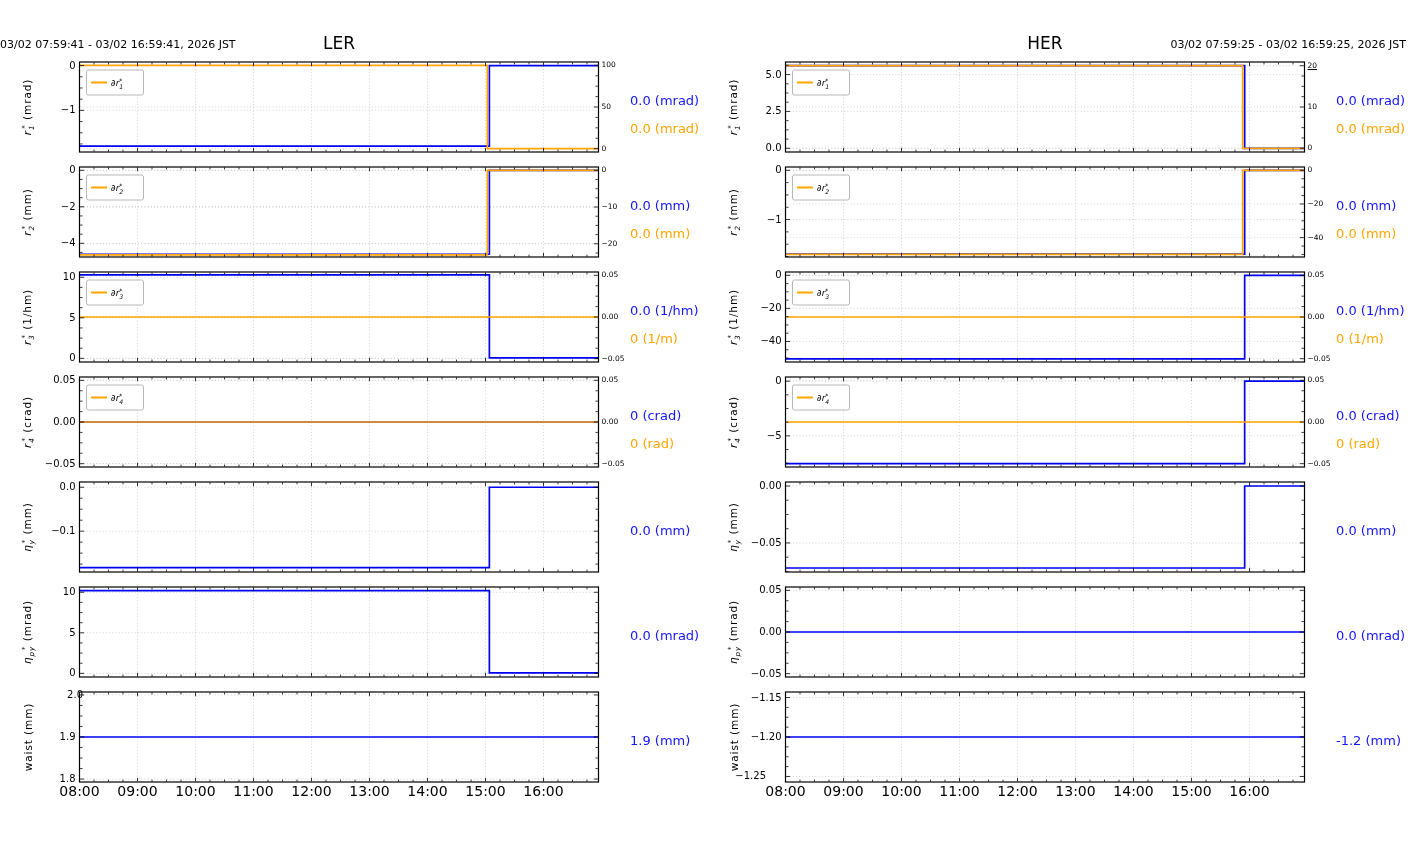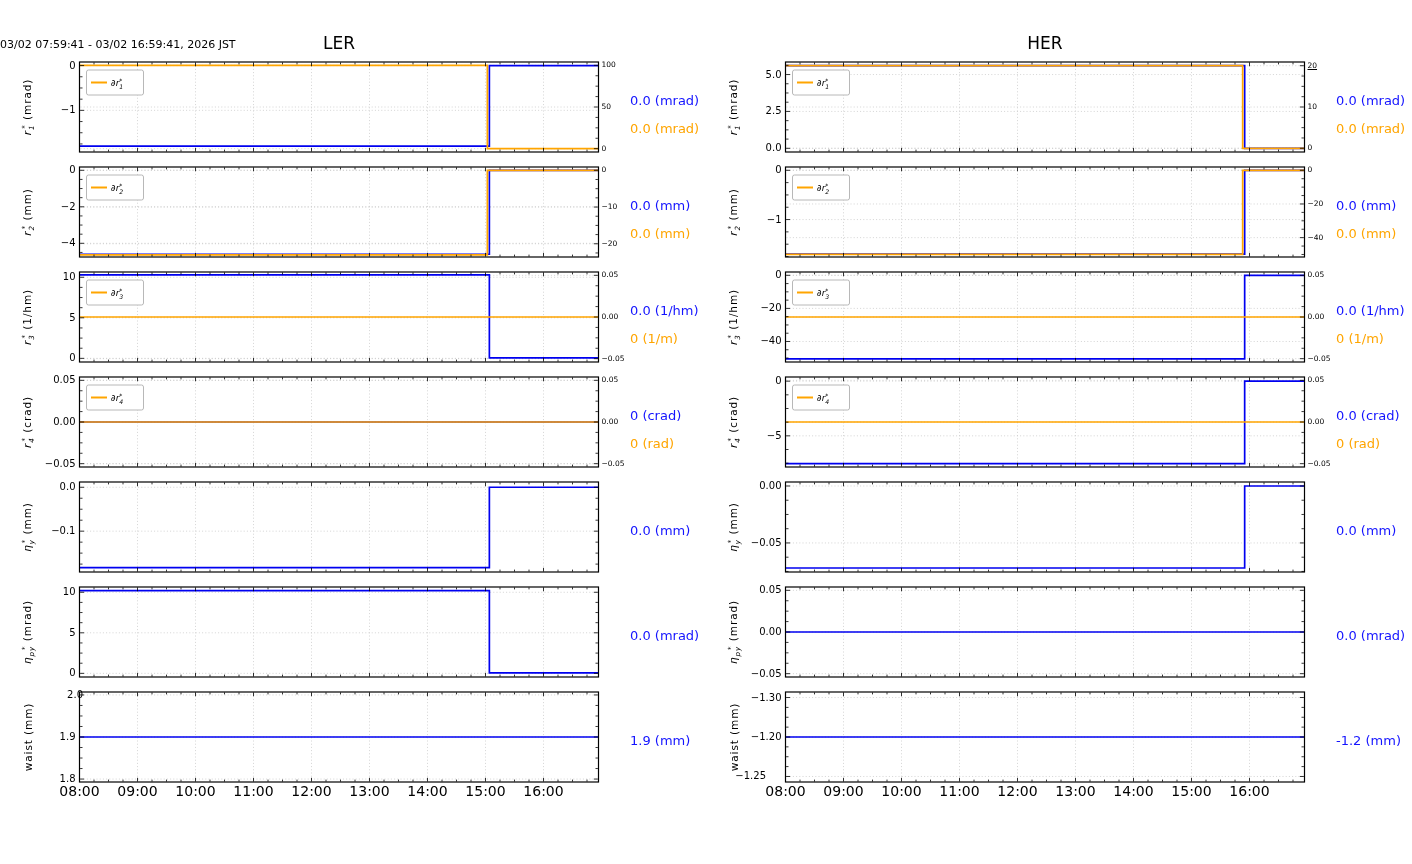--- a/index.html
+++ b/index.html
@@ -842,20 +842,21 @@
       <div class="t xtick" style="left: 173.5px; top: 786px; width: 44px;">10:00</div>
       <div class="t xtick" style="left: 231.5px; top: 786px; width: 44px;">11:00</div>
       <div class="t xtick" style="left: 289.5px; top: 786px; width: 44px;">12:00</div>
       <div class="t xtick" style="left: 347.5px; top: 786px; width: 44px;">13:00</div>
       <div class="t xtick" style="left: 405.5px; top: 786px; width: 44px;">14:00</div>
       <div class="t xtick" style="left: 463.5px; top: 786px; width: 44px;">15:00</div>
       <div class="t xtick" style="left: 521.5px; top: 786px; width: 44px;">16:00</div>
     </div>
     <div class="col" style="left: 706px;">
       <div class="t title" style="left: 239px; top: 33px; width: 200px; text-align: center;">HER</div>
+      <div class="t date" style="left: 0px; top: 38px; width: 700px; text-align: right;">03/02 07:59:25 - 03/02 16:59:25, 2026 JST</div>
       <svg width="706" height="93" viewBox="0 0 706 93" style="top: 61px;">
         <line x1="137.5" x2="137.5" y1="1.5" y2="90.5" stroke="#c9c9c9" stroke-width="0.8" stroke-dasharray="1 2.2"></line>
         <line x1="195.5" x2="195.5" y1="1.5" y2="90.5" stroke="#c9c9c9" stroke-width="0.8" stroke-dasharray="1 2.2"></line>
         <line x1="253.5" x2="253.5" y1="1.5" y2="90.5" stroke="#c9c9c9" stroke-width="0.8" stroke-dasharray="1 2.2"></line>
         <line x1="311.5" x2="311.5" y1="1.5" y2="90.5" stroke="#c9c9c9" stroke-width="0.8" stroke-dasharray="1 2.2"></line>
         <line x1="369.5" x2="369.5" y1="1.5" y2="90.5" stroke="#c9c9c9" stroke-width="0.8" stroke-dasharray="1 2.2"></line>
         <line x1="427.5" x2="427.5" y1="1.5" y2="90.5" stroke="#c9c9c9" stroke-width="0.8" stroke-dasharray="1 2.2"></line>
         <line x1="485.5" x2="485.5" y1="1.5" y2="90.5" stroke="#c9c9c9" stroke-width="0.8" stroke-dasharray="1 2.2"></line>
         <line x1="543.5" x2="543.5" y1="1.5" y2="90.5" stroke="#c9c9c9" stroke-width="0.8" stroke-dasharray="1 2.2"></line>
         <line x1="80.5" x2="597.5" y1="13.54098360655737" y2="13.54098360655737" stroke="#c9c9c9" stroke-width="0.8" stroke-dasharray="1 2.2"></line>
@@ -1643,21 +1644,21 @@
         <line x1="593.9" x2="597.9" y1="6.526315789473611" y2="6.526315789473611" stroke="#000000" stroke-width="0.8"></line>
         <line x1="593.9" x2="597.9" y1="46" y2="46" stroke="#000000" stroke-width="0.8"></line>
         <line x1="593.9" x2="597.9" y1="85.47368421052639" y2="85.47368421052639" stroke="#000000" stroke-width="0.8"></line>
         <line x1="595.5" x2="597.9" y1="75.6052631578952" y2="75.6052631578952" stroke="#000000" stroke-width="0.8"></line>
         <line x1="595.5" x2="597.9" y1="65.73684210526363" y2="65.73684210526363" stroke="#000000" stroke-width="0.8"></line>
         <line x1="595.5" x2="597.9" y1="55.86842105263208" y2="55.86842105263208" stroke="#000000" stroke-width="0.8"></line>
         <line x1="595.5" x2="597.9" y1="36.13157894736897" y2="36.13157894736897" stroke="#000000" stroke-width="0.8"></line>
         <line x1="595.5" x2="597.9" y1="26.26315789473742" y2="26.26315789473742" stroke="#000000" stroke-width="0.8"></line>
         <line x1="595.5" x2="597.9" y1="16.39473684210586" y2="16.39473684210586" stroke="#000000" stroke-width="0.8"></line>
       </svg>
-      <div class="t ytick" style="left: 31.5px; top: 692.526px; width: 44px;">−1.30</div>
+      <div class="t ytick" style="left: 31.5px; top: 692.526px; width: 44px;">−1.15</div>
       <div class="t ytick" style="left: 31.5px; top: 732px; width: 44px;">−1.20</div>
       <div class="t ytick" style="left: 16px; top: 771.474px; width: 44px;">−1.25</div>
       <div class="t ylab" style="left: 28px; top: 737px;"><span class="sg-n">waist (mm)</span></div>
       <div class="t val" style="left: 630px; top: 733px; color: rgb(20, 20, 255);">-1.2 (mm)</div>
       <div class="t xtick" style="left: 57.5px; top: 786px; width: 44px;">08:00</div>
       <div class="t xtick" style="left: 115.5px; top: 786px; width: 44px;">09:00</div>
       <div class="t xtick" style="left: 173.5px; top: 786px; width: 44px;">10:00</div>
       <div class="t xtick" style="left: 231.5px; top: 786px; width: 44px;">11:00</div>
       <div class="t xtick" style="left: 289.5px; top: 786px; width: 44px;">12:00</div>
       <div class="t xtick" style="left: 347.5px; top: 786px; width: 44px;">13:00</div>

